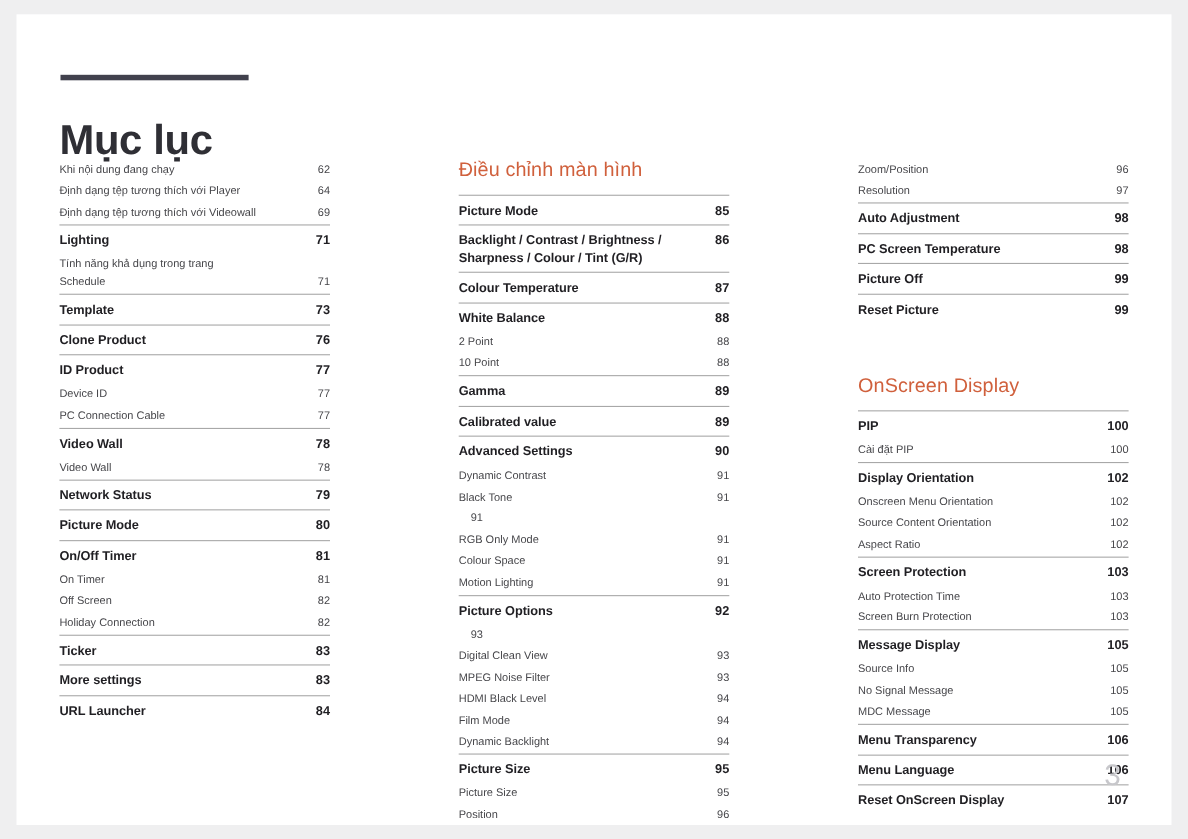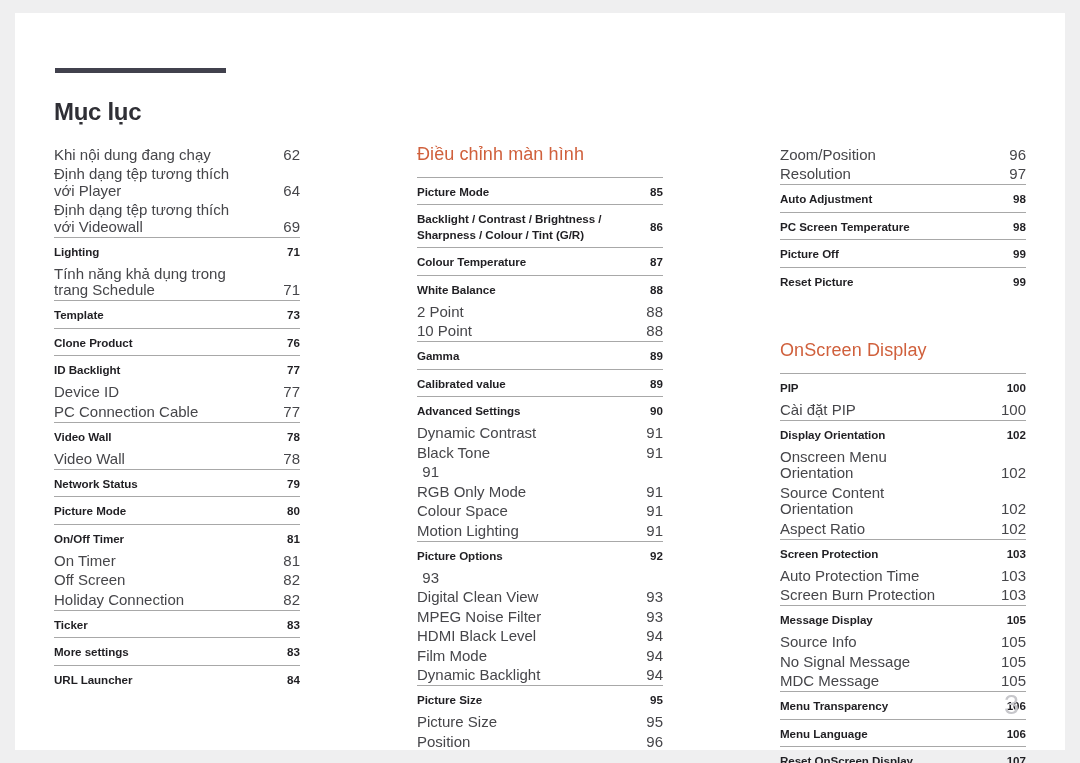--- a/index.html
+++ b/index.html
@@ -28,21 +28,21 @@
     left: 40px;
     top: 55px;
     width: 171px;
     height: 5px;
     background: #41414d;
   }
   .page-title {
     position: absolute;
     left: 39px;
     top: 69px;
-    font-size: 24px;
+    font-size: 38px;
     font-weight: 600;
     letter-spacing: -0.3px;
     color: #2f2f35;
     line-height: 1.15;
   }
 
   
   .columns {
     position: absolute;
     left: 0;
@@ -94,30 +94,30 @@
   .entry.main {
     font-size: 11.6px;
     font-weight: bold;
     color: #201f23;
     padding-top: 5px;
     padding-bottom: 4px;
   }
   .entry.main .label { letter-spacing: -0.05px; }
 
   .entry.sub {
-    font-size: 15px;
+    font-size: 10px;
     font-weight: normal;
     color: #46464a;
     padding-top: 1.5px;
     padding-bottom: 1.5px;
     gap: 35px;
   }
 
   .entry.multiline {
-    align-items: center;
+    align-items: flex-start;
   }
   .entry.multiline .label {
     line-height: 16px;
   }
 
   
   .folio {
     position: absolute;
     right: 46px;
     bottom: 31px;
@@ -168,21 +168,21 @@
           </div>
         </div>
         <div class="group ruled">
           <div class="entry main">
             <span class="label">Clone Product</span>
             <span class="pg">76</span>
           </div>
         </div>
         <div class="group ruled">
           <div class="entry main">
-            <span class="label">ID Backlight</span>
+            <span class="label">ID Product</span>
             <span class="pg">77</span>
           </div>
           <div class="entry sub">
             <span class="label">Device ID</span>
             <span class="pg">77</span>
           </div>
           <div class="entry sub">
             <span class="label">PC Connection Cable</span>
             <span class="pg">77</span>
           </div>

